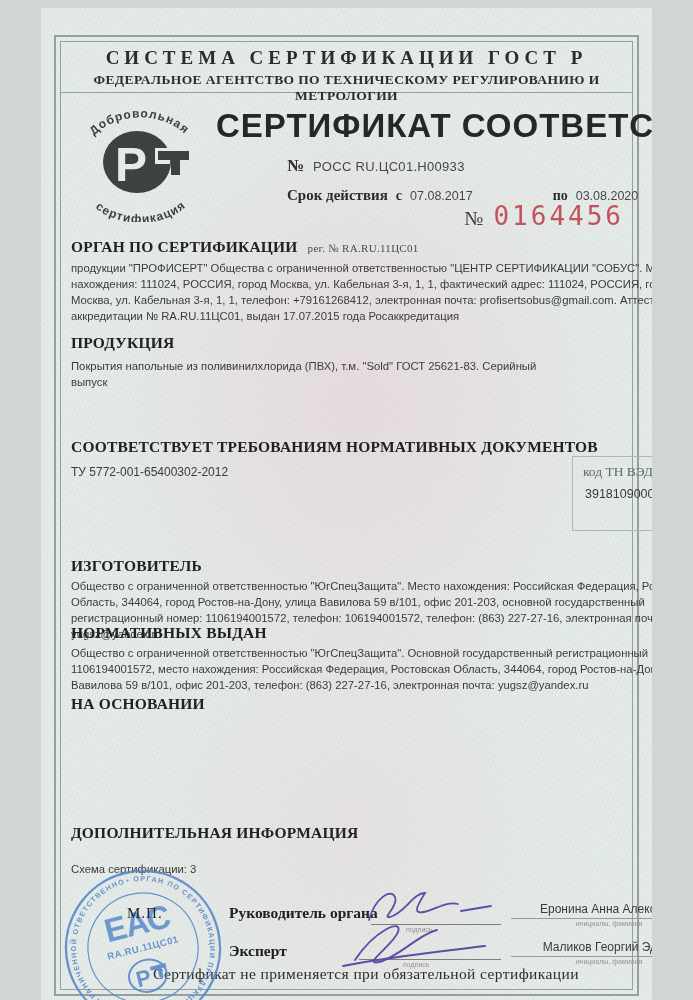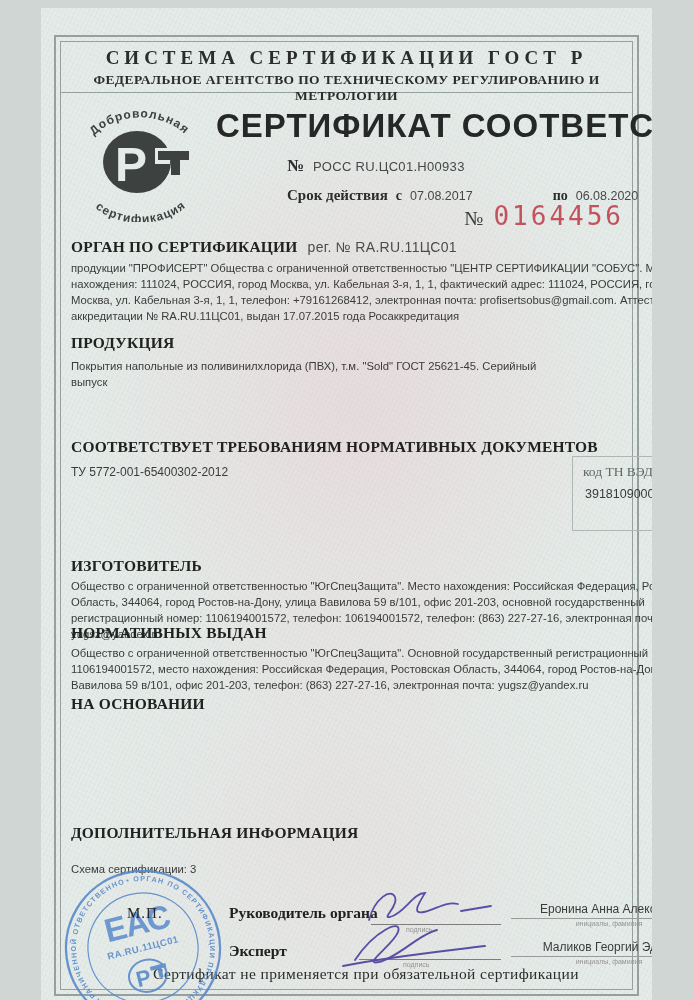--- a/index.html
+++ b/index.html
@@ -24,21 +24,21 @@
   .num-sign{font-family:"Liberation Serif",serif;font-weight:bold;font-size:17px;color:#2e302f;}
   .reg-value{font-size:13px;letter-spacing:0.3px;color:#464847;}
   .validity-line{left:246px;top:179px;display:flex;align-items:baseline;gap:8px;}
   .validity-label{font-family:"Liberation Serif",serif;font-weight:bold;font-size:15px;color:#2b2d2c;}
   .date-value{font-size:12.5px;color:#464847;}
   .to-label{margin-left:72px;}
   .blank-line{top:193px;right:28px;display:flex;align-items:baseline;gap:10px;}
   .blank-sign{font-family:"Liberation Serif",serif;font-size:20px;color:#3c3e3d;}
   .blank-value{font-family:"DejaVu Sans Mono",monospace;font-size:26px;letter-spacing:3px;color:#c4525d;}
   .sec-h{left:30px;font-family:"Liberation Serif",serif;font-weight:bold;font-size:15.5px;letter-spacing:0.2px;color:#20221f;white-space:nowrap;}
-  .sec-h .sub{font-family:Liberation Sans, sans-serif;font-weight:normal;font-size:14px;letter-spacing:0.3px;color:#4a4c4b;margin-left:10px;}
+  .sec-h .sub{font-family:Liberation Serif, serif;font-weight:normal;font-size:11px;letter-spacing:0.3px;color:#4a4c4b;margin-left:10px;}
   .body-text{left:30px;width:632px;font-size:11.3px;line-height:1.42;color:#3a3c3b;}
   .code-box{left:531px;width:131px;border:1px solid #adb8b4;padding:7px 10px 0 10px;box-sizing:border-box;}
   .code-label{font-family:"Liberation Serif",serif;font-size:13.5px;color:#5c6965;}
   .code-value{font-size:12.5px;color:#3a3c3b;margin-top:7px;padding-left:2px;}
   .mp{left:86px;top:897px;font-family:"Liberation Serif",serif;font-size:15px;letter-spacing:1px;color:#242424;z-index:7;}
   .sign-label{left:188px;font-family:"Liberation Serif",serif;font-weight:bold;font-size:15.5px;color:#20221f;z-index:4;}
   .sigline{border-top:1px solid #7d7d7d;z-index:4;}
   .sigcap{font-size:7px;color:#949494;z-index:4;}
   .name{left:468px;width:200px;text-align:right;font-size:12px;color:#3a3c3b;}
   .nameline{left:470px;width:196px;border-top:1px solid #9a9a9a;}
@@ -87,35 +87,35 @@
   <div class="abs reg-line">
     <span class="num-sign">№</span>
     <span class="reg-value">РОСС RU.ЦС01.Н00933</span>
   </div>
 
   <div class="abs validity-line">
     <span class="validity-label">Срок действия</span>
     <span class="validity-label" style="font-size:14px;">с</span>
     <span class="date-value">07.08.2017</span>
     <span class="validity-label to-label" style="font-size:14px;">по</span>
-    <span class="date-value">06.08.2020</span>
+    <span class="date-value">03.08.2020</span>
   </div>
 
   <div class="abs blank-line">
     <span class="blank-sign">№</span>
     <span class="blank-value">0164456</span>
   </div>
 
   <div class="abs sec-h" style="top:230px;">
     <span>ОРГАН ПО СЕРТИФИКАЦИИ</span><span class="sub">рег. № RA.RU.11ЦС01</span>
   </div>
   <div class="abs body-text" style="top:252px;">продукции "ПРОФИСЕРТ" Общества с ограниченной ответственностью "ЦЕНТР СЕРТИФИКАЦИИ "СОБУС". Место нахождения: 111024, РОССИЯ, город Москва, ул. Кабельная 3-я, 1, 1, фактический адрес: 111024, РОССИЯ, город Москва, ул. Кабельная 3-я, 1, 1, телефон: +79161268412, электронная почта: profisertsobus@gmail.com. Аттестат аккредитации № RA.RU.11ЦС01, выдан 17.07.2015 года Росаккредитация</div>
 
   <div class="abs sec-h" style="top:326px;">ПРОДУКЦИЯ</div>
-  <div class="abs body-text" style="top:350px;width:478px;">Покрытия напольные из поливинилхлорида (ПВХ), т.м. "Sold" ГОСТ 25621-45. Серийный выпуск</div>
+  <div class="abs body-text" style="top:350px;width:478px;">Покрытия напольные из поливинилхлорида (ПВХ), т.м. "Sold" ГОСТ 25621-83. Серийный выпуск</div>
 
 
   <div class="abs sec-h" style="top:430px;">СООТВЕТСТВУЕТ ТРЕБОВАНИЯМ НОРМАТИВНЫХ ДОКУМЕНТОВ</div>
   <div class="abs body-text" style="top:456px;font-size:12px;width:478px;">ТУ 5772-001-65400302-2012</div>
 
   <div class="abs code-box" style="top:448px;height:75px;">
     <div class="code-label">код ТН ВЭД</div>
     <div class="code-value">3918109000</div>
   </div>
 

